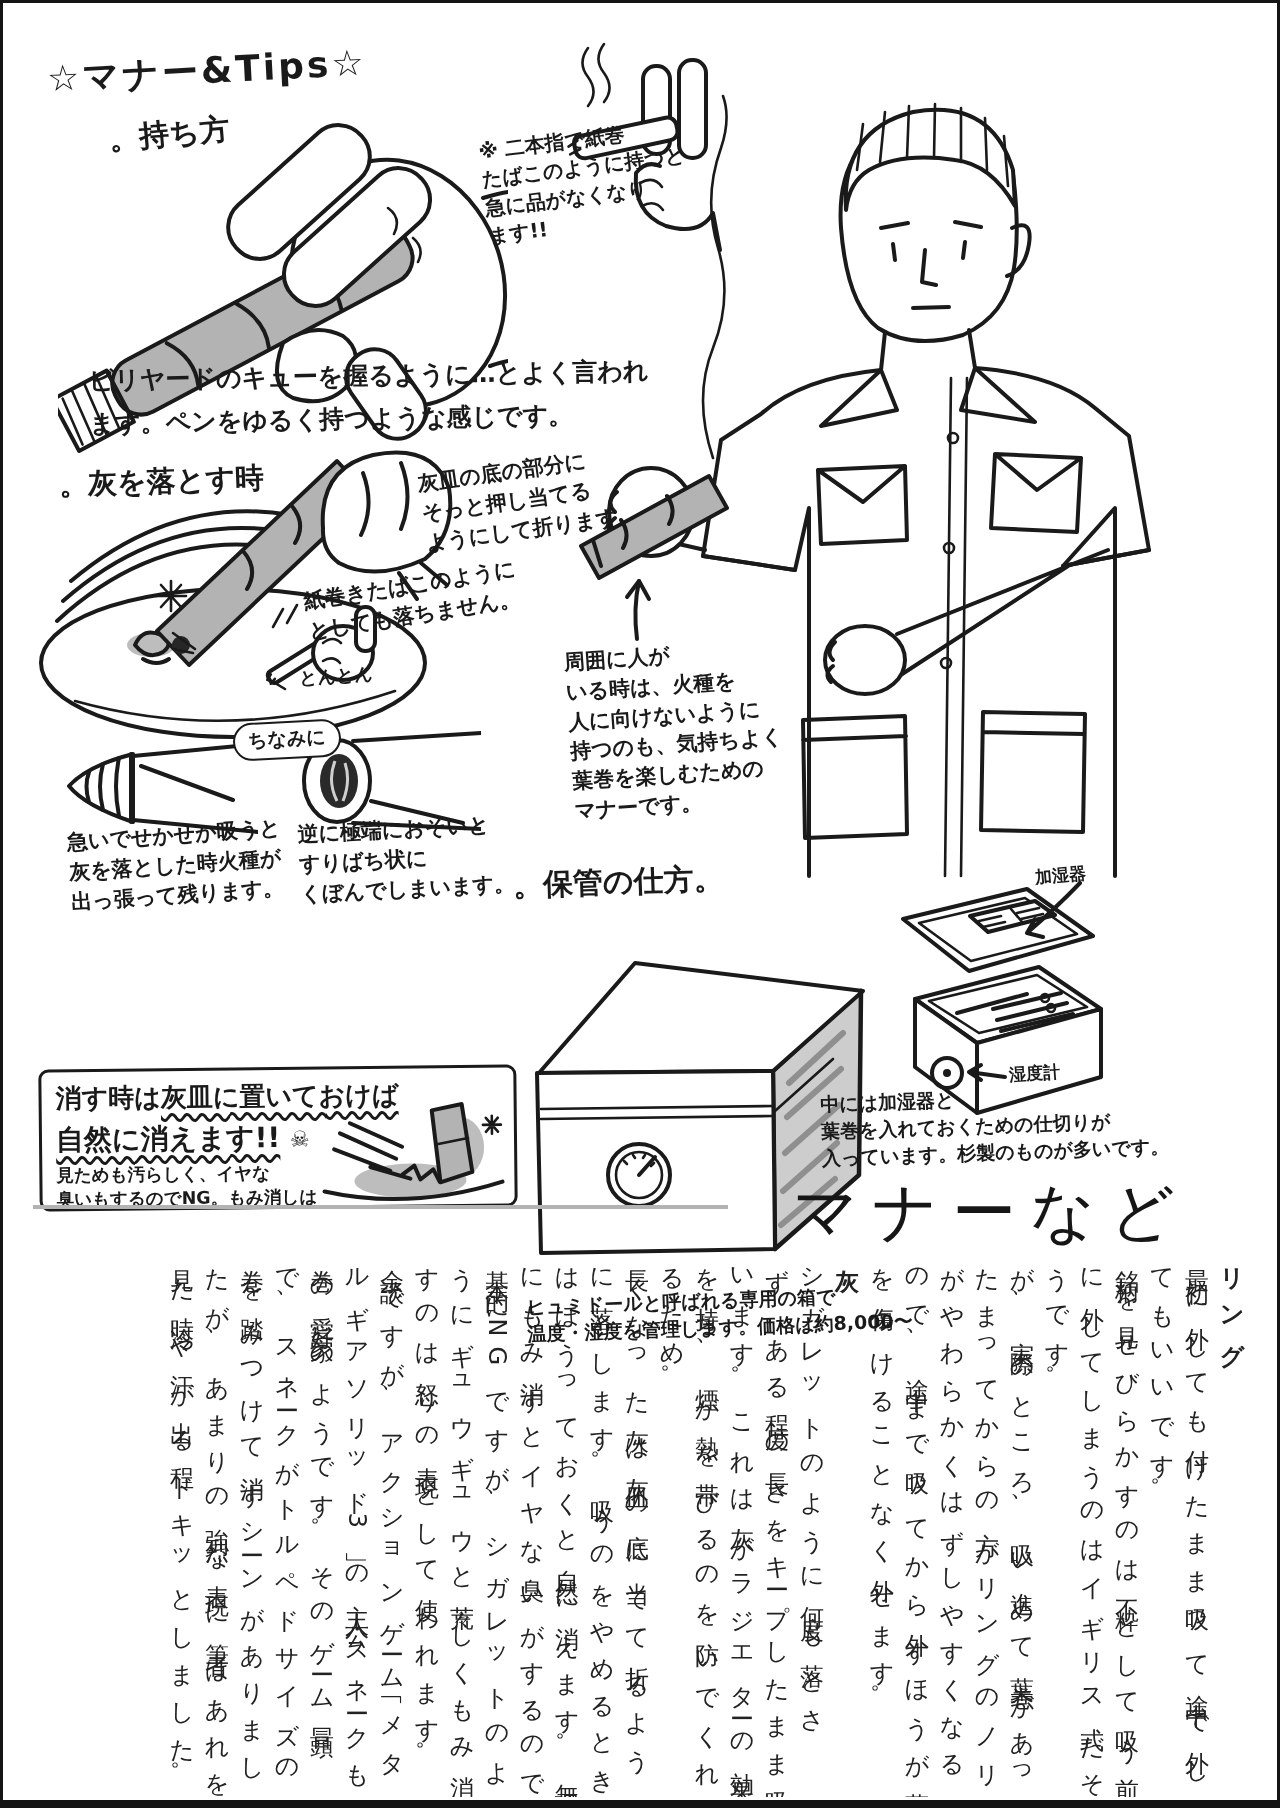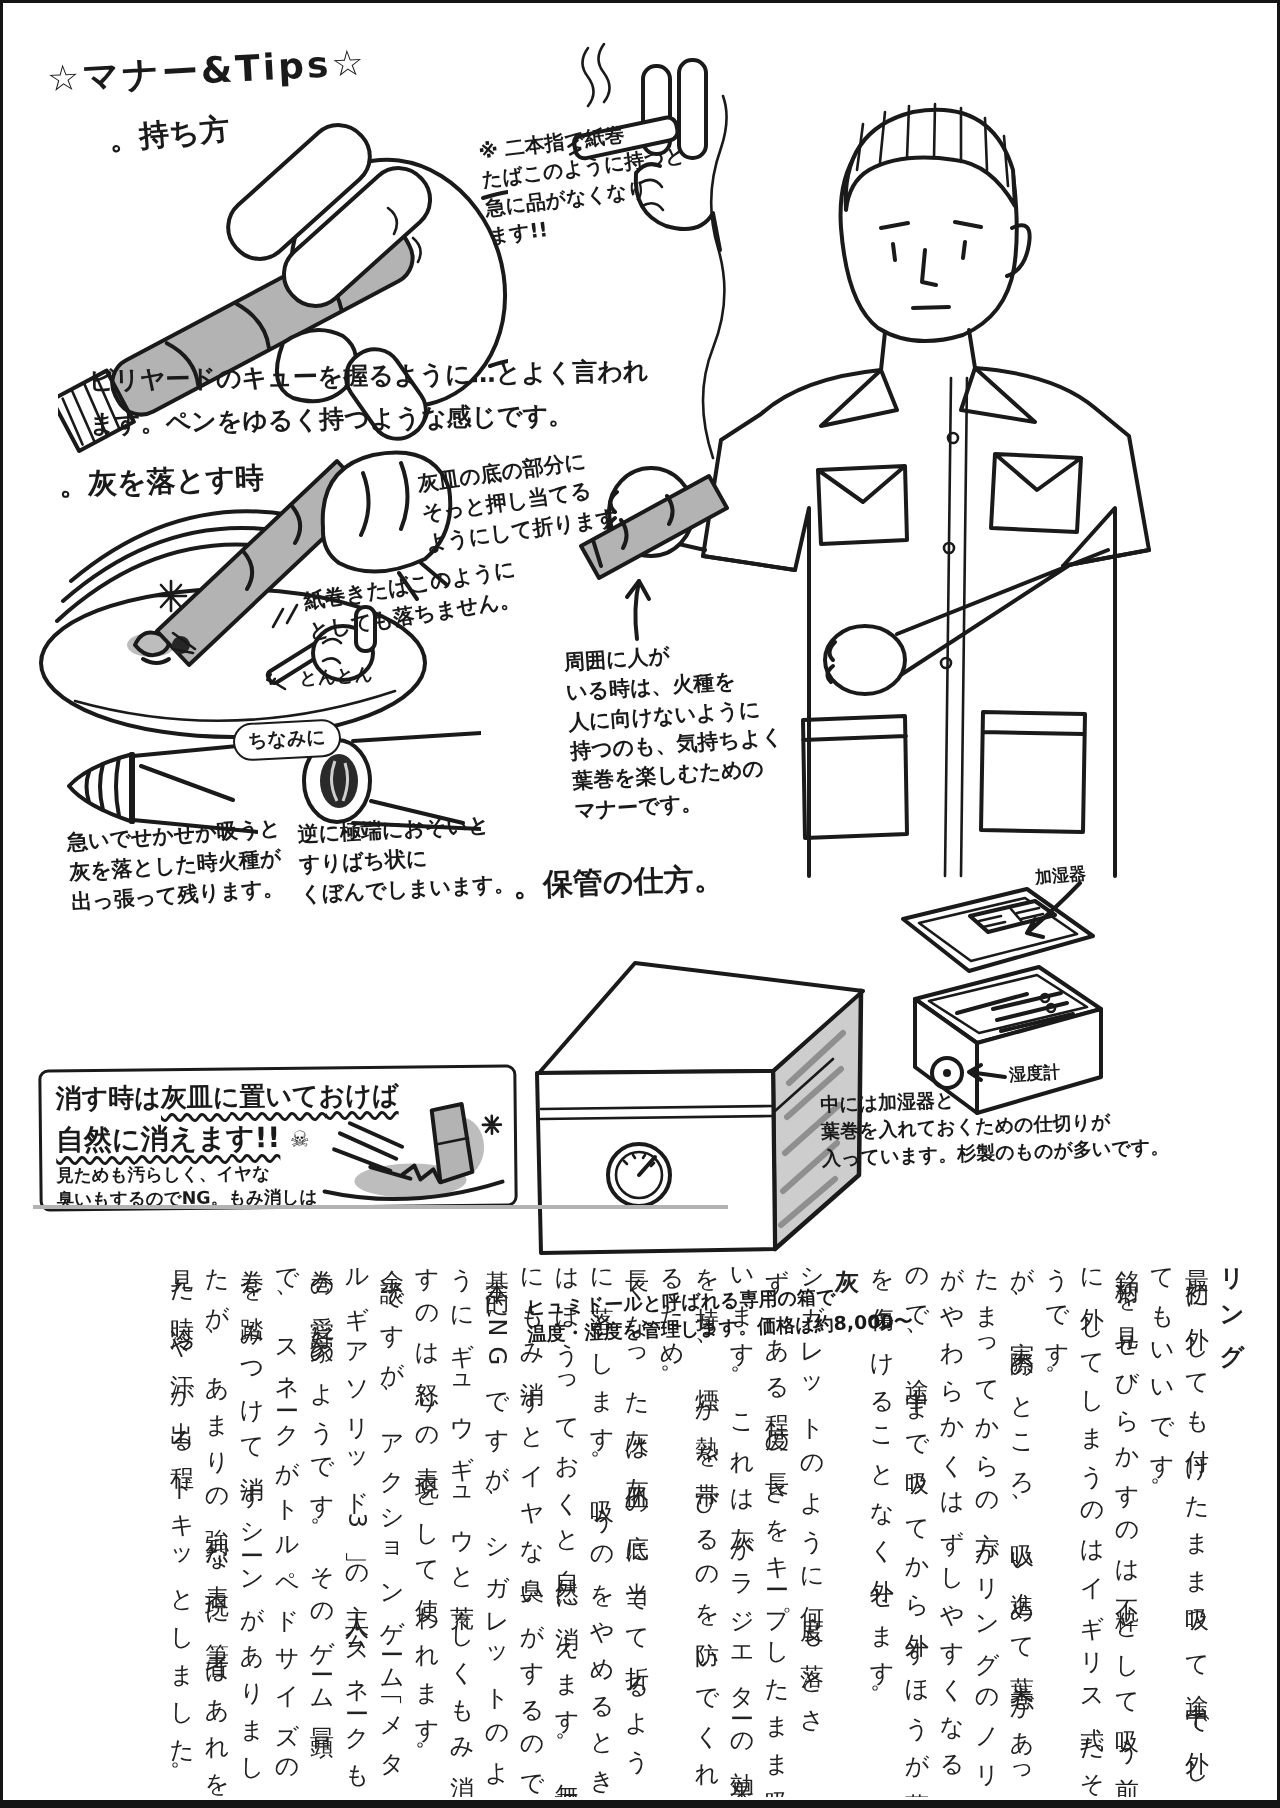--- a/index.html
+++ b/index.html
@@ -253,20 +253,21 @@
 
   <div class="abs txt hand" style="left:1032px;top:860px;font-size:17px;transform:rotate(-5deg);">加湿器</div>
   <div class="abs txt hand" style="left:1006px;top:1058px;font-size:17px;transform:rotate(-4deg);">湿度計</div>
 
   <div class="abs txt hand ml" style="left:818px;top:1082px;font-size:19px;transform:rotate(-2deg);">中には加湿器と
 葉巻を入れておくための仕切りが
 入っています。杉製のものが多いです。</div>
 
   <div class="abs divider" style="left:30px;top:1202px;width:695px;"></div>
 
+  <div class="abs txt article-title" style="left:790px;top:1166px;">マナーなど</div>
 
   <div class="abs vtext" style="left:34px;top:1248px;width:1212px;height:546px;">
     <p class="vh">リング</p>
     <p>最初に外しても付けたまま吸って途中で外してもいいです。</p>
     <p>銘柄を見せびらかすのは不粋として吸う前に外してしまうのはイギリス式だそうです。</p>
     <p>が、実際のところ、吸い進めて葉巻があったまってからの方がリングのノリがやわらかくはずしやすくなるので、途中まで吸ってから外すほうが葉巻を傷つけることなく外せます。</p>
     <p class="vh">灰</p>
     <p>シガレットのように何度も落とさず、ある程度の長さをキープしたまま吸います。これは灰がラジエターの効果を持ち、煙が熱を帯びるのを防いでくれるため。</p>
     <p>長くなった灰は灰皿の底に当てて折るように落とします。吸うのをやめるときはほうっておくと自然に消えます。無理にもみ消すとイヤな臭いがするので基本的にNGですが、シガレットのようにギュウギュウと荒々しくもみ消すのは怒りの表現として使われます。</p>
     <p>余談ですが、アクションゲーム「メタルギアソリッド3」の主人公・スネークも葉巻の愛好家のようです。そのゲーム冒頭で、スネークがトルペドサイズの葉巻を踏みつけて消すシーンがありましたが、あまりの強烈な表現に筆者はあれを見た時冷や汗が出る程ドキッとしました。</p>

